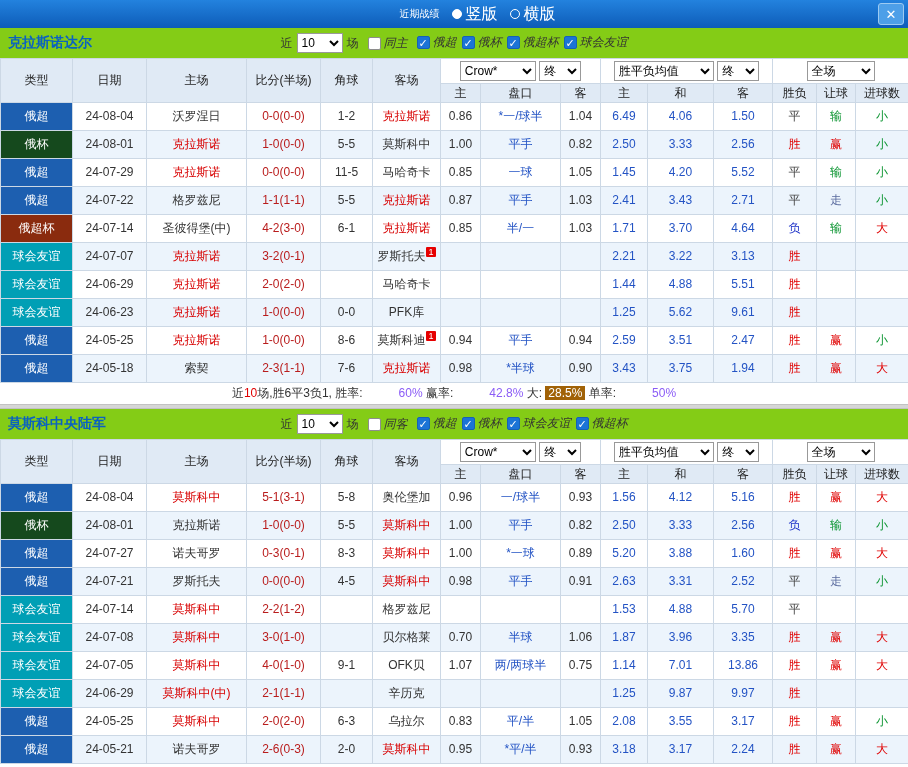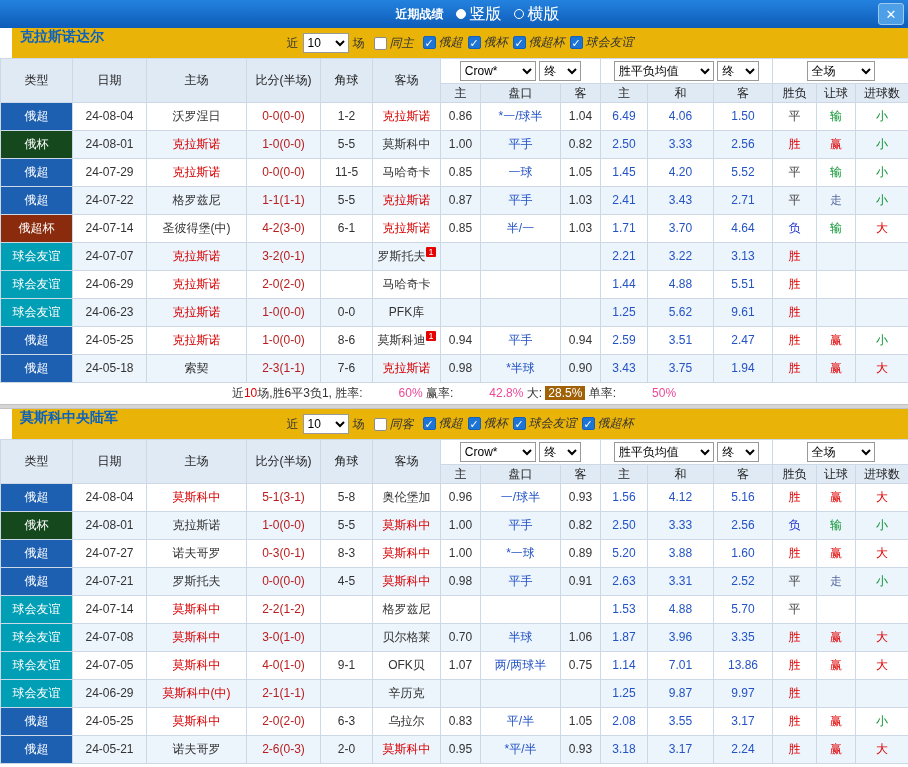--- a/index.html
+++ b/index.html
@@ -7,31 +7,31 @@
   body {
     width:908px; height:767px; overflow:hidden; background:#fff;
     font-family:"Liberation Sans","DejaVu Sans",sans-serif; font-size:12px; color:#333;
   }
   
   .topbar{
     height:28px; background:linear-gradient(#2382de,#0d5cb8);
     display:flex; align-items:center; justify-content:center; gap:12px;
     position:relative; color:#fff;
   }
-  .topbar .title{ font-weight:bold; font-size:12px;margin-left:47px; }
+  .topbar .title{ font-weight:normal; font-size:10px;margin-left:47px; }
   .radio-opt{ display:inline-flex; align-items:center; gap:4px; font-size:16px; cursor:pointer; }
   .radio{ width:10px; height:10px; border:1px solid #fff; border-radius:50%; display:inline-block; background:transparent; }
   .radio.on{ background:#fff; }
   .close-btn{
     position:absolute; right:4px; top:3px; width:26px; height:22px;
     background:#4d9fe8; border:1px solid #9ccaf2; border-radius:3px;
     color:#fff; font-size:13px; display:flex; align-items:center; justify-content:center; cursor:pointer;
   }
   
-  .section-top{ height:30px; display:flex; position:relative; background:#eab308;margin-left:12px; }
+  .section-top{ height:30px; display:flex; align-items:center; position:relative; background:#84cc16; }
   .team-name{ position:absolute; left:8px; color:#0a62c0; font-weight:bold; font-size:14px; }
   .filters{ margin:0 auto; display:flex; align-items:center; gap:4px; }
   select{ height:20px; font-size:12px; border:1px solid #999; background:#fff; }
   .sel-count{ width:46px; }
   .sel-odds{ width:76px; }
   .sel-final{ width:42px; }
   .sel-avg{ width:100px; }
   .sel-scope{ width:68px; }
   .cbl{ display:inline-flex; align-items:center; gap:3px; margin-left:5px; cursor:pointer;font-style:italic; }
   .cb{ width:13px; height:13px; border:1px solid #8d8d8d; background:#fff; display:inline-block; position:relative; border-radius:2px; }
@@ -47,21 +47,21 @@
   tr.alt td{ background:#ecf4fc; }
   td.type{ color:#fff; }
   .focus{ color:#d80000; }
   td.score{ color:#b91c1c; }
   td.hcap, td.eu{ color:#2353c4; }
   .c-red{ color:#e00000; } .c-green{ color:#0a9430; } .c-blue{ color:#1e32c8; }
   .c-dark{ color:#444; } .c-grayblue{ color:#5a6b9e; }
   sup.mark{ background:#e60000; color:#fff; font-size:9px; line-height:10px; padding:0 2px; margin-left:1px; border-radius:1px; }
   
   .summary{ height:21px; line-height:21px; text-align:center; background:#fff; font-size:12px; color:#333; }
-  .t-red{ color:#e00000; } .t-blue{ color:#ec4899;padding-left:36px; }
+  .t-red{ color:#e00000; } .t-blue{ color:#8b5cf6;padding-left:36px; }
   .badge-green{ background:#a16207; color:#fff; padding:0 3px; }
   .divider{ height:5px; background:#d6d6d6; border-top:1px solid #c2c2c2; border-bottom:1px solid #c2c2c2; }
 </style>
 </head>
 <body>
 
 <div class="topbar">
   <span class="title">近期战绩</span>
   <span class="radio-opt">
     <span class="radio on"></span>

